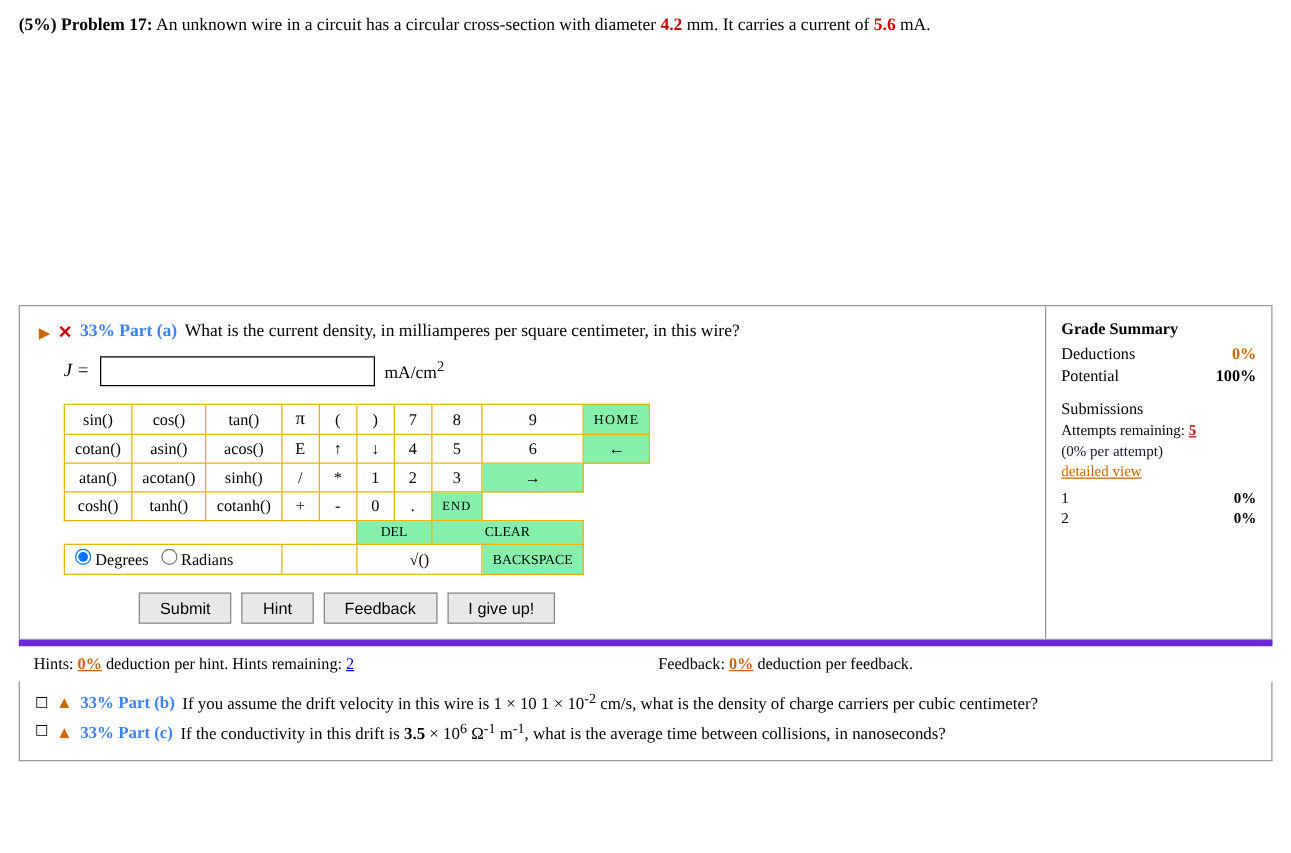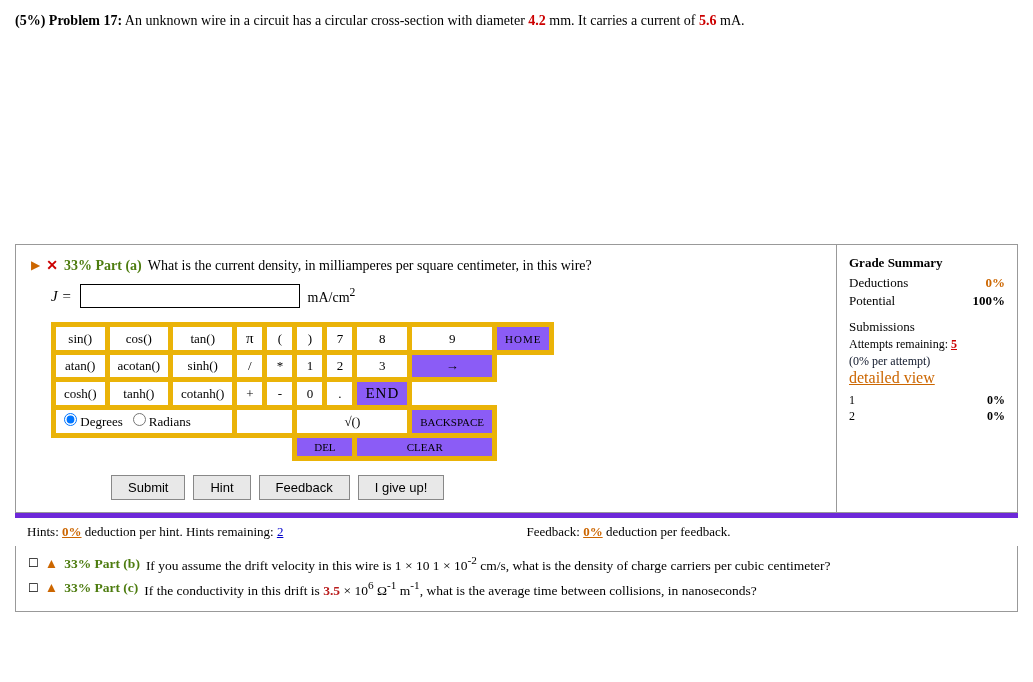--- a/index.html
+++ b/index.html
@@ -47,21 +47,21 @@
       font-size: 14px;
     }
     .triangle-icon {
       color: #cc6600;
       font-size: 12px;
     }
     .x-icon {
       color: #cc0000;
       font-weight: bold;
     }
-    .part-label-orange { color: #4d7c0f; font-weight: bold; }
+    .part-label-orange { color: #3b82f6; font-weight: bold; }
     .input-row {
       display: flex;
       align-items: center;
       gap: 8px;
       margin-bottom: 14px;
       padding-left: 20px;
     }
     .j-label { font-style: italic; font-size: 15px; }
     .answer-input {
       width: 220px;
@@ -104,21 +104,21 @@
       justify-content: space-between;
       font-size: 13px;
       margin-bottom: 2px;
     }
     .grade-val-orange { color: #cc6600; font-weight: bold; }
     .grade-val-bold { font-weight: bold; }
     .submissions-title { font-weight: normal; font-size: 13px; margin-top: 10px; margin-bottom: 2px; }
     .attempts-row { font-size: 12px; margin-bottom: 2px; }
     .attempts-num { font-weight: bold; color: #cc0000; text-decoration: underline; cursor: pointer; }
     .per-attempt { font-size: 12px; color: #0f172a; }
-    .detailed-link { color: #cc6600; font-size: 16px; text-decoration: underline; cursor: pointer; }
+    .detailed-link { color: #cc6600; font-size: 12px; text-decoration: underline; cursor: pointer; }
     .sub-rows { margin-top: 6px; }
     .sub-row {
       display: flex;
       justify-content: space-between;
       font-size: 12px;
       margin-bottom: 1px;
     }
     .sub-val { font-weight: bold; }
     
     .parts-section {
@@ -138,28 +138,28 @@
 
     
     .calc-wrapper {
       margin-left: 20px;
     }
     table.calc-table {
       border-collapse: collapse;
       font-size: 13px;
     }
     table.calc-table td {
-      border: 5px solid #eab308;
+      border: 1px solid #eab308;
       padding: 3px 8px;
       text-align: center;
       cursor: pointer;
       min-width: 30px;
       white-space: nowrap;
     }
-    table.calc-table td.gray-bg { background: #8b5cf6; }
+    table.calc-table td.gray-bg { background: #86efac; }
     .math-sym { font-family: 'Times New Roman', serif; font-size: 15px; }
   </style>
 </head>
 <body>
 
 <div class="page-container">
 
   <div class="problem-header">
     <span class="bold">(5%)</span>
     <span class="bold">Problem 17:</span>
@@ -198,59 +198,71 @@
             <td>tan()</td>
             <td class="math-sym">π</td>
             <td>(</td>
             <td>)</td>
             <td>7</td>
             <td>8</td>
             <td>9</td>
             <td class="gray-bg" style="font-size:11px;letter-spacing:1px;">HOME</td>
           </tr>
           <tr>
+            <td>cotan()</td>
+            <td>asin()</td>
+            <td>acos()</td>
+            <td>E</td>
+            <td>↑</td>
+            <td>↓</td>
+            <td>4</td>
+            <td>5</td>
+            <td>6</td>
+            <td class="gray-bg">←</td>
+          </tr>
+          <tr>
             <td>atan()</td>
             <td>acotan()</td>
             <td>sinh()</td>
             <td>/</td>
             <td>*</td>
             <td>1</td>
             <td>2</td>
             <td>3</td>
             <td class="gray-bg">→</td>
           </tr>
           <tr>
             <td>cosh()</td>
             <td>tanh()</td>
             <td>cotanh()</td>
             <td>+</td>
             <td>-</td>
             <td>0</td>
             <td>.</td>
-            <td class="gray-bg" style="font-size:15px;letter-spacing:1px;">END</td>
+            <td class="gray-bg" style="font-size:10px;letter-spacing:1px;">END</td>
+          </tr>
+          <tr>
+            <td colspan="5" style="border:none;"></td>
+            <td colspan="2" class="gray-bg" style="font-size:11px;">DEL</td>
+            <td colspan="2" class="gray-bg" style="font-size:11px;">CLEAR</td>
           </tr>
           <tr>
             <td colspan="3" style="text-align:left; padding-left:8px;">
               <label style="cursor:pointer;">
                 <input type="radio" name="angle" checked="" style=""> Degrees
               </label>
               &nbsp;
               <label style="cursor:pointer;">
                 <input type="radio" name="angle" style=""> Radians
               </label>
             </td>
             <td colspan="2"></td>
             <td colspan="3">√()</td>
             <td class="gray-bg" style="font-size:11px;letter-spacing:0px;">BACKSPACE</td>
           </tr>
-          <tr>
-            <td colspan="5" style="border:none;"></td>
-            <td colspan="2" class="gray-bg" style="font-size:11px;">DEL</td>
-            <td colspan="2" class="gray-bg" style="font-size:11px;">CLEAR</td>
-          </tr>
         </tbody>
           </table>
       </div>
 
       <div class="action-buttons">
         <button class="action-btn">Submit</button>
         <button class="action-btn">Hint</button>
         <button class="action-btn">Feedback</button>
         <button class="action-btn">I give up!</button>
       </div>
@@ -310,20 +322,20 @@
       <span>
         <span>If you assume the drift velocity in this wire is 1 × 10</span> 1 × 10<sup>-2</sup> <span>cm/s, what is the density of charge carriers per cubic centimeter?</span>
       </span>
     </div>
     <div class="part-row">
       <span class="checkbox-icon">☐</span>
       <span class="warn-icon">▲</span>
       <span class="part-label-orange"><span>33%</span> <span>Part (c)</span></span>
       <span>
         <span>If the conductivity in this drift is</span>
-        <span style="color:#b91c1c; font-weight:bold;">3.5</span>
+        <span style="color:#000000; font-weight:bold;">3.5</span>
         <span>× 10</span><sup><span>6</span></sup>
         <span>Ω</span><sup>-1</sup><span> m</span><sup>-1</sup><span>, what is the average time between collisions, in nanoseconds?</span>
       </span>
     </div>
   </div>
 
 </div>
 
 </body></html>

